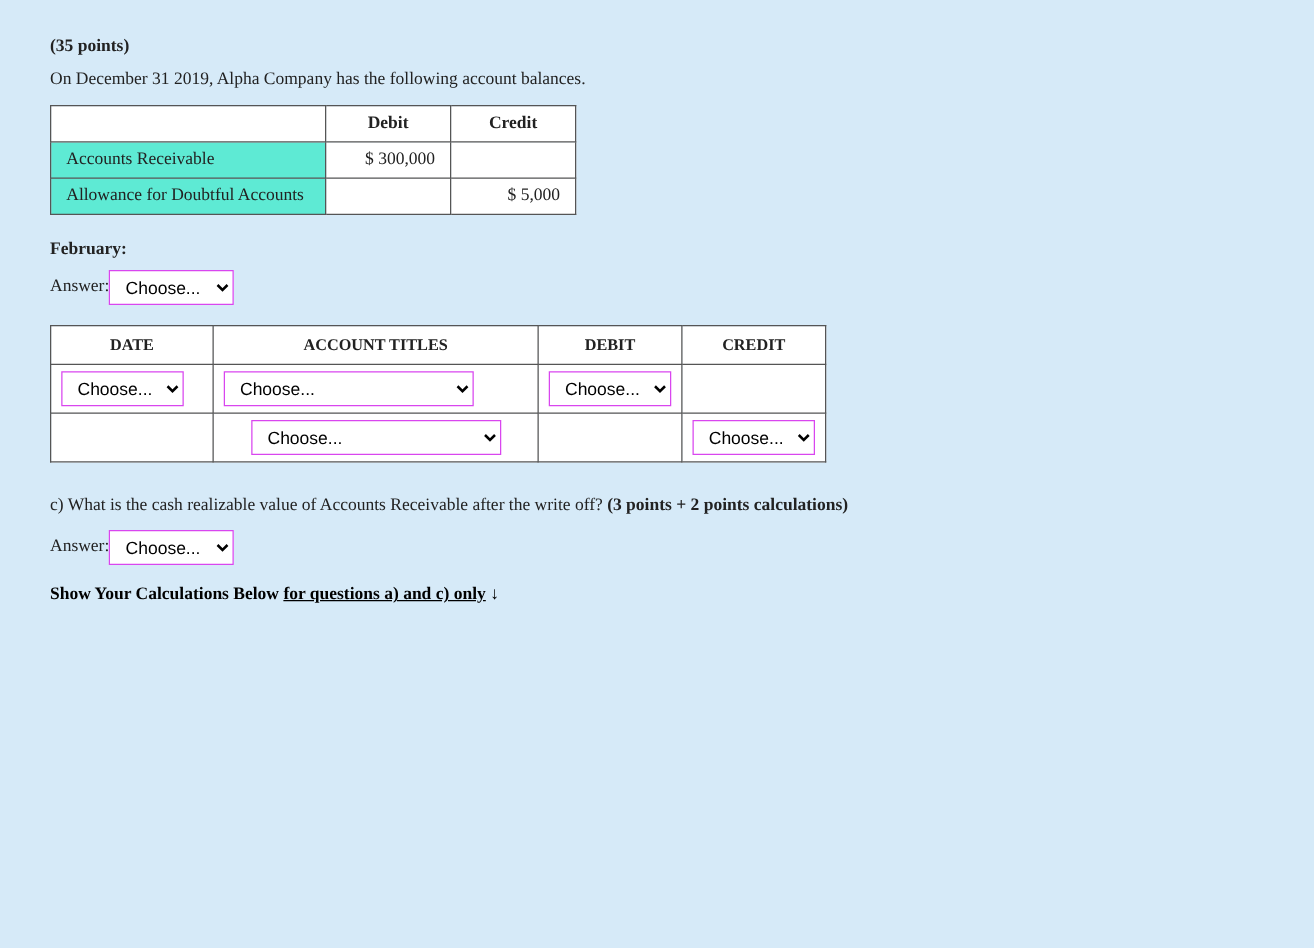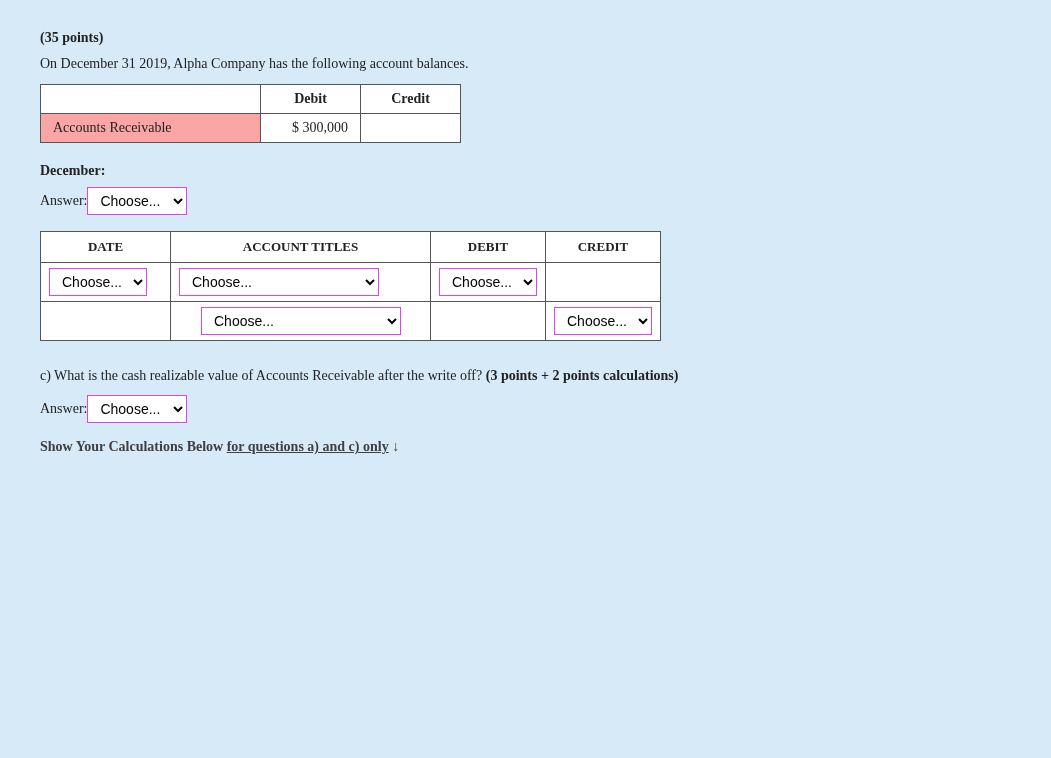--- a/index.html
+++ b/index.html
@@ -28,21 +28,21 @@
       text-align: right;
     }
     table.balance-table th {
       background-color: #fff;
       font-weight: bold;
       text-align: center;
     }
     table.balance-table td:first-child {
       text-align: left;
       min-width: 220px;
-      background-color: #fca5a5;
+      background-color: #5eead4;
     }
     table.balance-table td {
       background-color: #fff;
       min-width: 100px;
     }
     .required-label {
       font-weight: bold;
       margin-bottom: 8px;
     }
     .question-block {
@@ -88,21 +88,21 @@
       vertical-align: middle;
     }
     table.journal-table td select {
       min-width: 90px;
     }
     .th-date { width: 130px; }
     .th-account { width: 260px; }
     .th-debit { width: 110px; }
     .th-credit { width: 110px; }
     .show-calc {
-      color: #404040;
+      color: #000000;
       font-weight: bold;
       margin-top: 10px;
     }
     .show-calc u {
       text-decoration: underline;
     }
   </style>
 </head>
 <body>
 
@@ -117,24 +117,29 @@
       <th>Debit</th>
       <th>Credit</th>
     </tr>
   </thead>
   <tbody>
     <tr>
       <td>Accounts Receivable</td>
       <td>$ 300,000</td>
       <td></td>
     </tr>
+    <tr>
+      <td>Allowance for Doubtful Accounts</td>
+      <td></td>
+      <td>$ 5,000</td>
+    </tr>
   </tbody>
 </table>
 
-<p class="required-label">December:</p>
+<p class="required-label">February:</p>
 
 <div class="question-block">
   <div class="answer-row">
     <span class="answer-label">Answer:</span>
     <select>
       <option>Choose...</option>
     </select>
   </div>
 </div>
 

